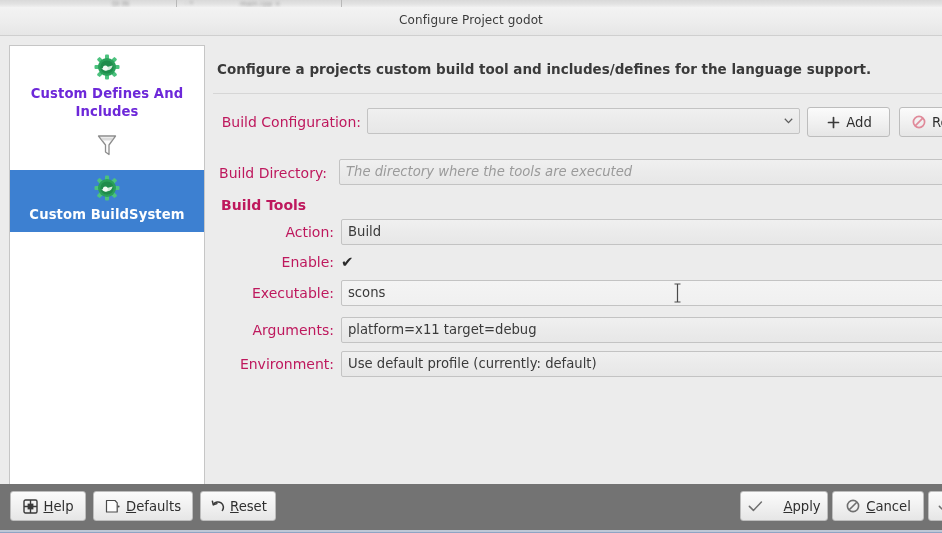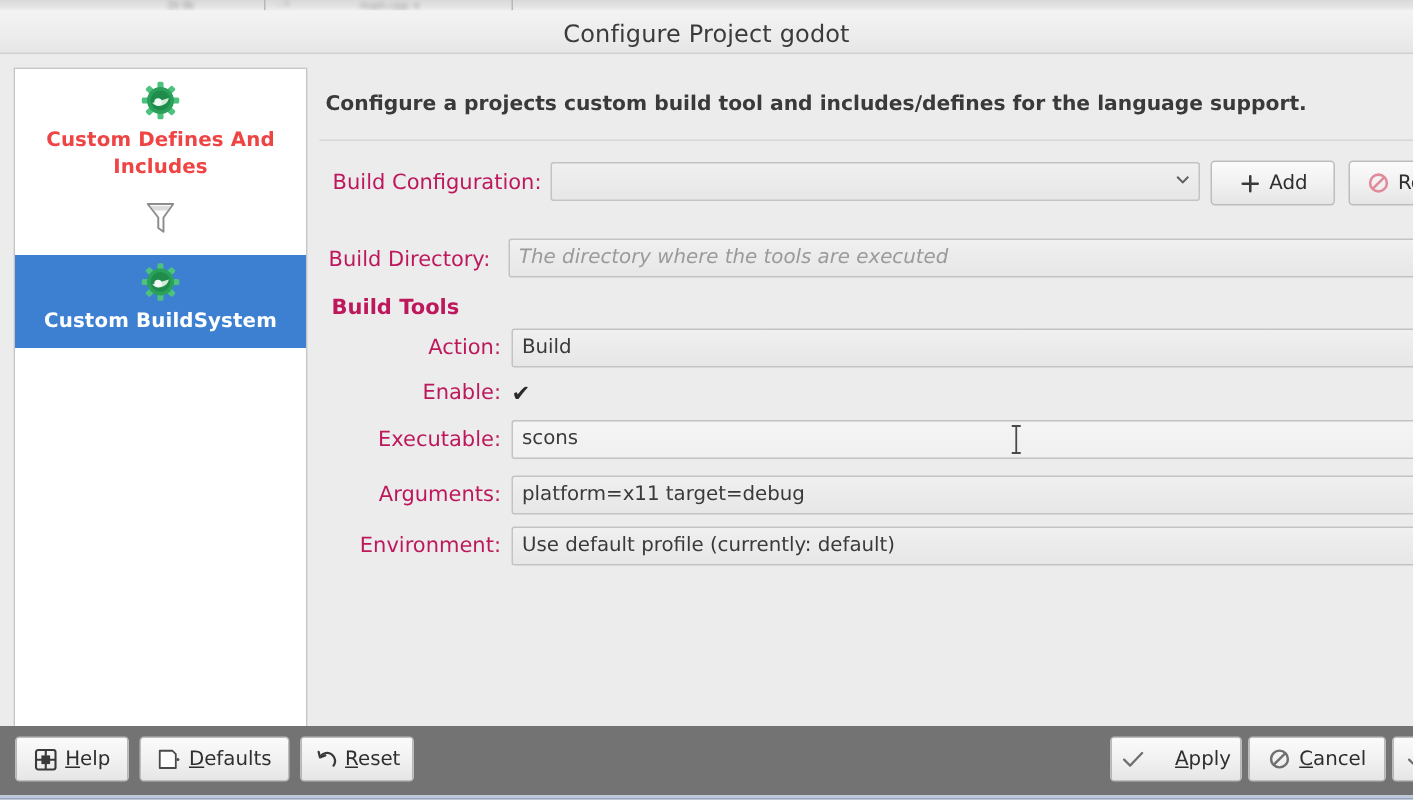--- a/index.html
+++ b/index.html
@@ -53,21 +53,21 @@
     width: 942px; height: 29px;
     background: linear-gradient(180deg, #f3f3f3 0%, #ededed 55%, #e6e6e6 100%);
     border-bottom: 1px solid #cfcfcf;
     box-sizing: border-box;
   }
   .titlebar .title {
     position: absolute;
     left: 0; right: 0;
     top: 6px;
     text-align: center;
-    font-size: 16px;
+    font-size: 12px;
     color: #3b3b3b;
     letter-spacing: 0.1px;
   }
 
   
   .body-area {
     position: absolute;
     left: 0; top: 37px;
     width: 942px; height: 447px;
     background: #ececec;
@@ -94,21 +94,21 @@
   .side-item .icon-wrap {
     display: block;
     height: 30px;
     line-height: 30px;
     margin-bottom: 1px;
   }
   .side-item .label {
     display: block;
     font-size: 13.2px;
     font-weight: bold;
-    color: #ef4444;
+    color: #6d28d9;
     line-height: 18px;
     letter-spacing: 0.1px;
     padding: 0 6px;
   }
   .side-item.selected {
     background: #3d80d1;
   }
   .side-item.selected .label { color: #ffffff; }
 
   

